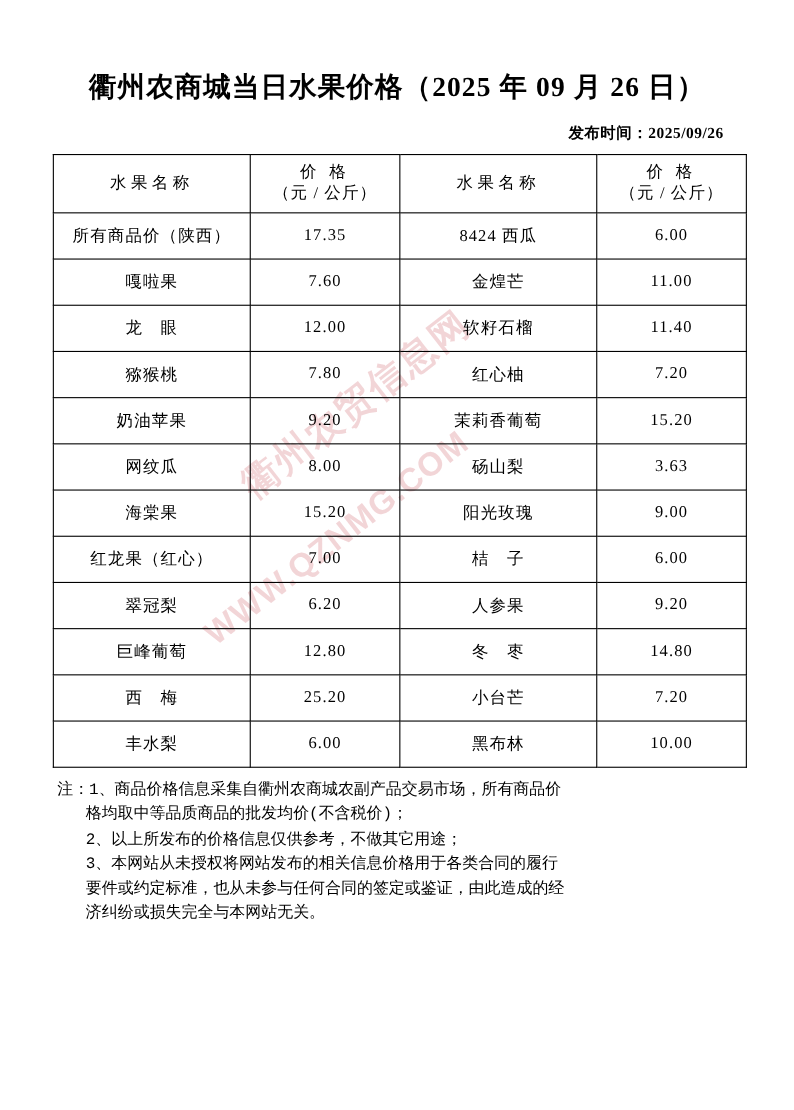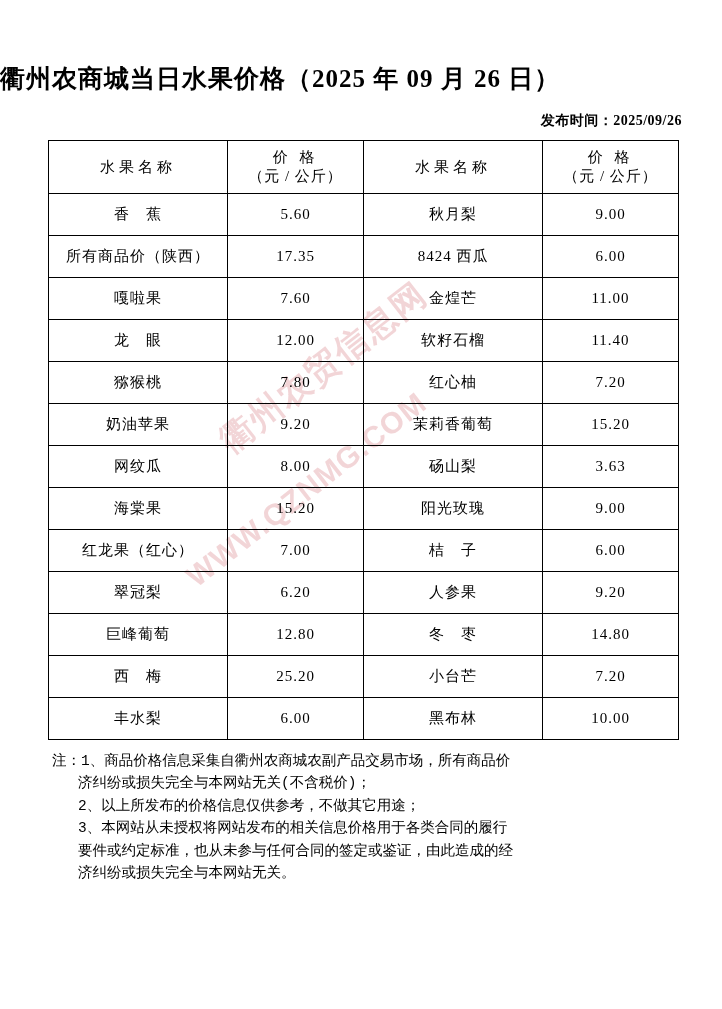--- a/index.html
+++ b/index.html
@@ -15,33 +15,33 @@
     position: relative;
     overflow: hidden;
   }
   .page {
     position: relative;
     width: 722px;
     height: 1009px;
     box-sizing: border-box;
   }
   .title {
-    text-align: left;
+    text-align: center;
     font-size: 25px;
     font-weight: bold;
     letter-spacing: 1px;
     margin-top: 62px;
     font-family: "Liberation Serif", "DejaVu Serif", serif;
   }
   .pubtime {
     text-align: right;
     font-size: 14px;
     font-weight: bold;
     margin-top: 17px;
-    padding-right: 40px;
+    padding-right: 64px;
     letter-spacing: 0.5px;
   }
   .table-wrap {
     margin: 10px auto 0 auto;
     width: 626px;
   }
   table.price {
     border-collapse: collapse;
     width: 626px;
     table-layout: fixed;
@@ -145,26 +145,20 @@
               <span class="hdr-line1">水果名称</span>
             </td>
             <td class="price-cell">
               <span class="hdr-line1">价 格</span>
               <span class="hdr-line2">（元 / 公斤）</span>
             </td>
           </tr>
         </thead>
         <tbody>
           <tr>
-            <td class="name">香　蕉</td>
-            <td class="price-cell">5.60</td>
-            <td class="name">秋月梨</td>
-            <td class="price-cell">9.00</td>
-          </tr>
-          <tr>
             <td class="name">所有商品价（陕西）</td>
             <td class="price-cell">17.35</td>
             <td class="name">8424 西瓜</td>
             <td class="price-cell">6.00</td>
           </tr>
           <tr>
             <td class="name">嘎啦果</td>
             <td class="price-cell">7.60</td>
             <td class="name">金煌芒</td>
             <td class="price-cell">11.00</td>
@@ -228,20 +222,20 @@
             <td class="price-cell">6.00</td>
             <td class="name">黑布林</td>
             <td class="price-cell">10.00</td>
           </tr>
         </tbody>
       </table>
     </div>
 
     <div class="notes">
       <div class="note-line first">注：1、商品价格信息采集自衢州农商城农副产品交易市场，所有商品价</div>
-      <div class="note-line cont">济纠纷或损失完全与本网站无关(不含税价)；</div>
+      <div class="note-line cont">格均取中等品质商品的批发均价(不含税价)；</div>
       <div class="note-line cont">2、以上所发布的价格信息仅供参考，不做其它用途；</div>
       <div class="note-line cont">3、本网站从未授权将网站发布的相关信息价格用于各类合同的履行</div>
       <div class="note-line cont">要件或约定标准，也从未参与任何合同的签定或鉴证，由此造成的经</div>
       <div class="note-line cont">济纠纷或损失完全与本网站无关。</div>
     </div>
   </div>
 </div>
 
 </body></html>

